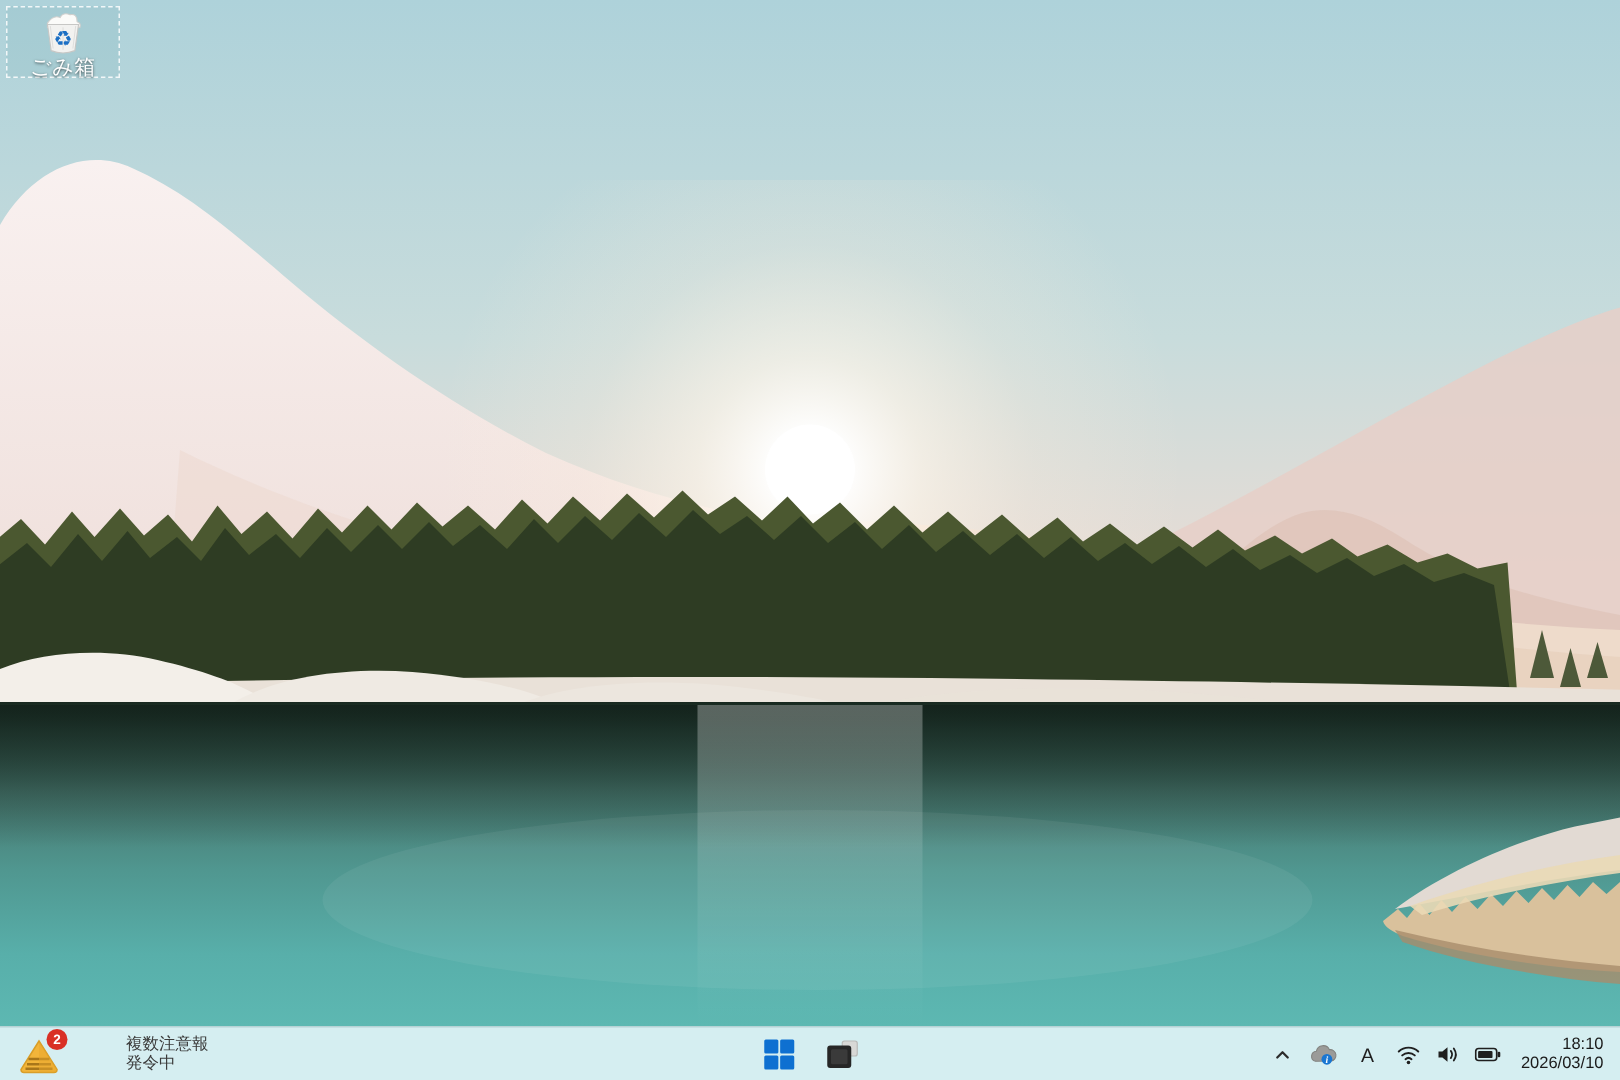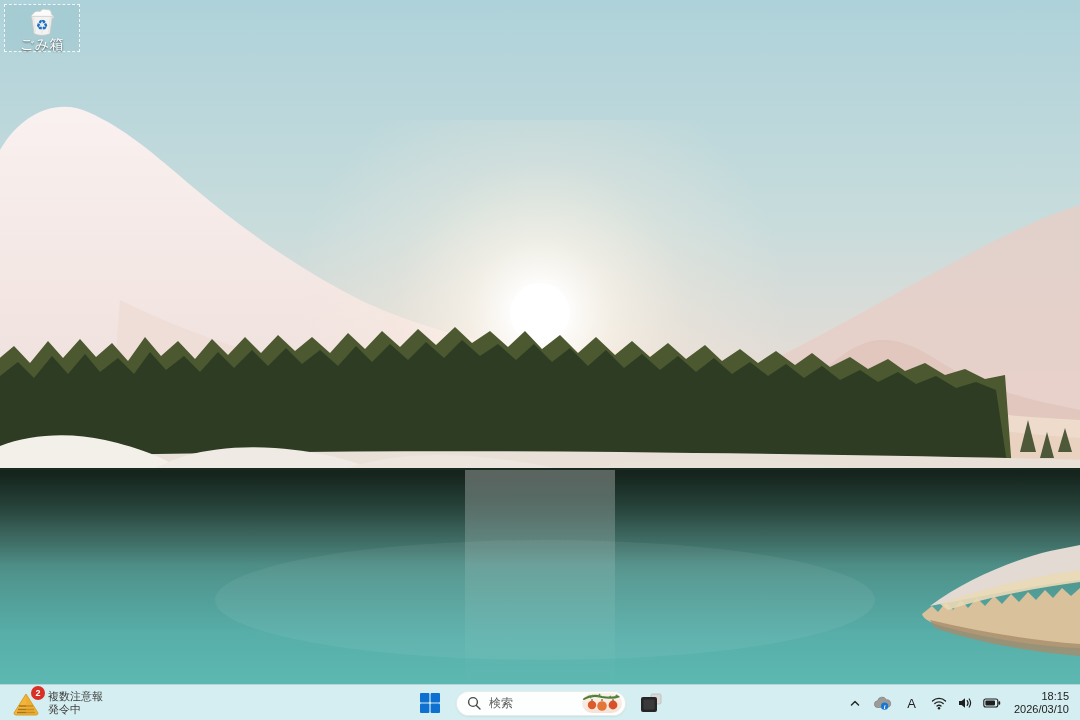--- a/index.html
+++ b/index.html
@@ -23,21 +23,21 @@
     display:flex; align-items:center; }
 
   .tb-widget { position:absolute; left:4px; top:2px; height:32px; display:flex;
     align-items:center; gap:7px; padding:0 9px; border-radius:5px; cursor:default; }
   .warn-wrap { position:relative; width:28px; height:26px; }
   .warn-wrap svg { width:26px; height:24px; position:absolute; left:0; bottom:0; }
   .badge { position:absolute; top:-4px; right:-4px; min-width:14px; height:14px;
     background:#d93025; color:#fff; border-radius:7px; font-size:9px; line-height:14px;
     text-align:center; padding:0 3px; font-weight:bold; }
   .widget-text { display:flex; flex-direction:column; justify-content:center; }
-  .widget-text span { font-size:11px; line-height:13px; color:#3b3b3b; }
+  .widget-text span { font-size:11px; line-height:13px; color:#3b3b3b;margin-left:36px; }
 
   .tb-center { position:absolute; left:50%; top:0; height:36px; transform:translateX(-50%);
     display:flex; align-items:center; gap:9px; }
   .start-btn { width:34px; height:30px; display:flex; align-items:center; justify-content:center;
     border-radius:5px; cursor:pointer; }
 
   .search-pill { width:170px; height:25px; background:rgba(255,255,255,.95);
     border:1px solid rgba(0,0,0,.08); border-radius:13px; display:flex; align-items:center;
     padding-left:10px; padding-right:3px; box-shadow:0 1px 2px rgba(0,0,0,.06); cursor:pointer; }
   .search-pill .ph { flex:1; font-size:12px; color:#5f5f5f; margin-left:8px; }
@@ -169,37 +169,20 @@
     <div class="tb-center">
       <div class="start-btn">
         <svg width="22" height="22" viewBox="0 0 22 22">
           <rect x="1" y="1" width="9.4" height="9.4" rx="1" fill="#0e70d1"></rect>
           <rect x="11.6" y="1" width="9.4" height="9.4" rx="1" fill="#0e70d1"></rect>
           <rect x="1" y="11.6" width="9.4" height="9.4" rx="1" fill="#0e70d1"></rect>
           <rect x="11.6" y="11.6" width="9.4" height="9.4" rx="1" fill="#0e70d1"></rect>
         </svg>
       </div>
 
-      <div class="search-pill">
-        <svg width="14" height="14" viewBox="0 0 14 14">
-          <circle cx="6" cy="6" r="4.4" fill="none" stroke="#4a4a4a" stroke-width="1.4"></circle>
-          <path d="M9.4 9.4 L13 13" stroke="#4a4a4a" stroke-width="1.4" stroke-linecap="round"></path>
-        </svg>
-        <span class="ph">検索</span>
-        <div class="search-thumb">
-          <svg width="40" height="20" viewBox="0 0 40 20">
-            <path d="M2 6 Q10 1 20 4 Q30 6 38 3" fill="none" stroke="#4e7d3a" stroke-width="2" stroke-linecap="round"></path>
-            <path d="M8 5 l3 -3 M16 4 l2 -3 M26 5 l3 -2 M33 4 l3 -3" stroke="#5d8c44" stroke-width="1.4"></path>
-            <circle cx="10" cy="12" r="4.2" fill="#dd5a2a"></circle>
-            <circle cx="20" cy="13" r="4.8" fill="#e4763a"></circle>
-            <circle cx="31" cy="12" r="4.4" fill="#d94f28"></circle>
-            <path d="M10 8 v-2 M20 8 v-2 M31 8 v-2" stroke="#4e7d3a" stroke-width="1.2"></path>
-          </svg>
-        </div>
-      </div>
 
       <div class="app-btn">
         <svg width="24" height="24" viewBox="0 0 24 24">
           <rect x="12" y="3" width="10" height="10" rx="1.5" fill="#d8d8d6" stroke="#b9b9b7" stroke-width="0.8"></rect>
           <rect x="2" y="6" width="16" height="15" rx="2" fill="#262626"></rect>
           <rect x="4.5" y="8.5" width="11" height="10" rx="1" fill="#3a3a3a"></rect>
         </svg>
       </div>
     </div>
 
@@ -234,18 +217,18 @@
         </svg>
       </div>
       <div class="tray-btn">
         <svg width="18" height="12" viewBox="0 0 18 12">
           <rect x="0.8" y="2" width="14" height="8" rx="2" fill="none" stroke="#1f1f1f" stroke-width="1.1"></rect>
           <rect x="2.4" y="3.6" width="9.6" height="4.8" rx="0.8" fill="#1f1f1f"></rect>
           <rect x="15.4" y="4.2" width="1.8" height="3.6" rx="0.8" fill="#1f1f1f"></rect>
         </svg>
       </div>
       <div class="clock">
-        <span>18:15</span>
+        <span>18:10</span>
         <span>2026/03/10</span>
       </div>
     </div>
   </div>
 </div>
 
 </body></html>

